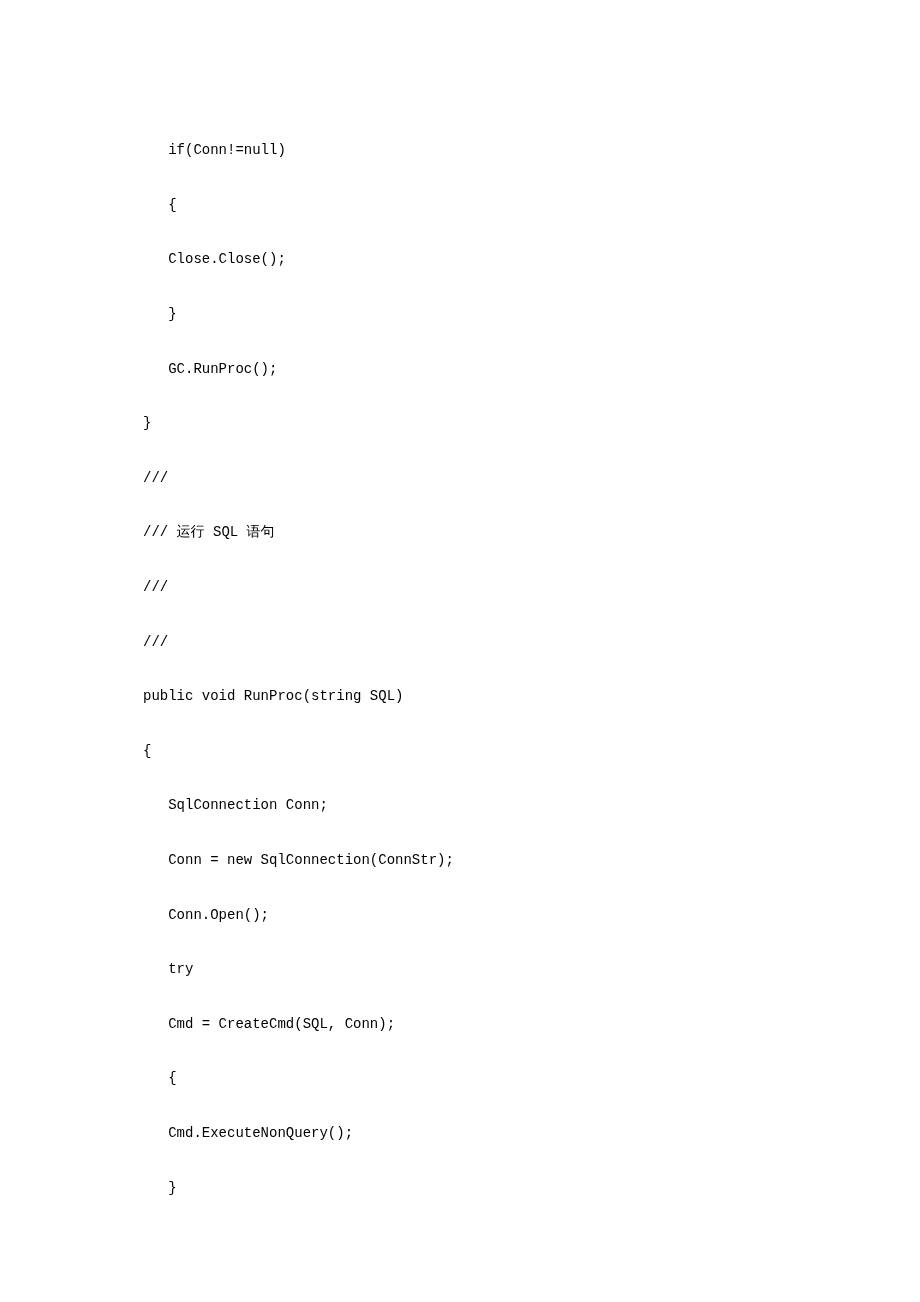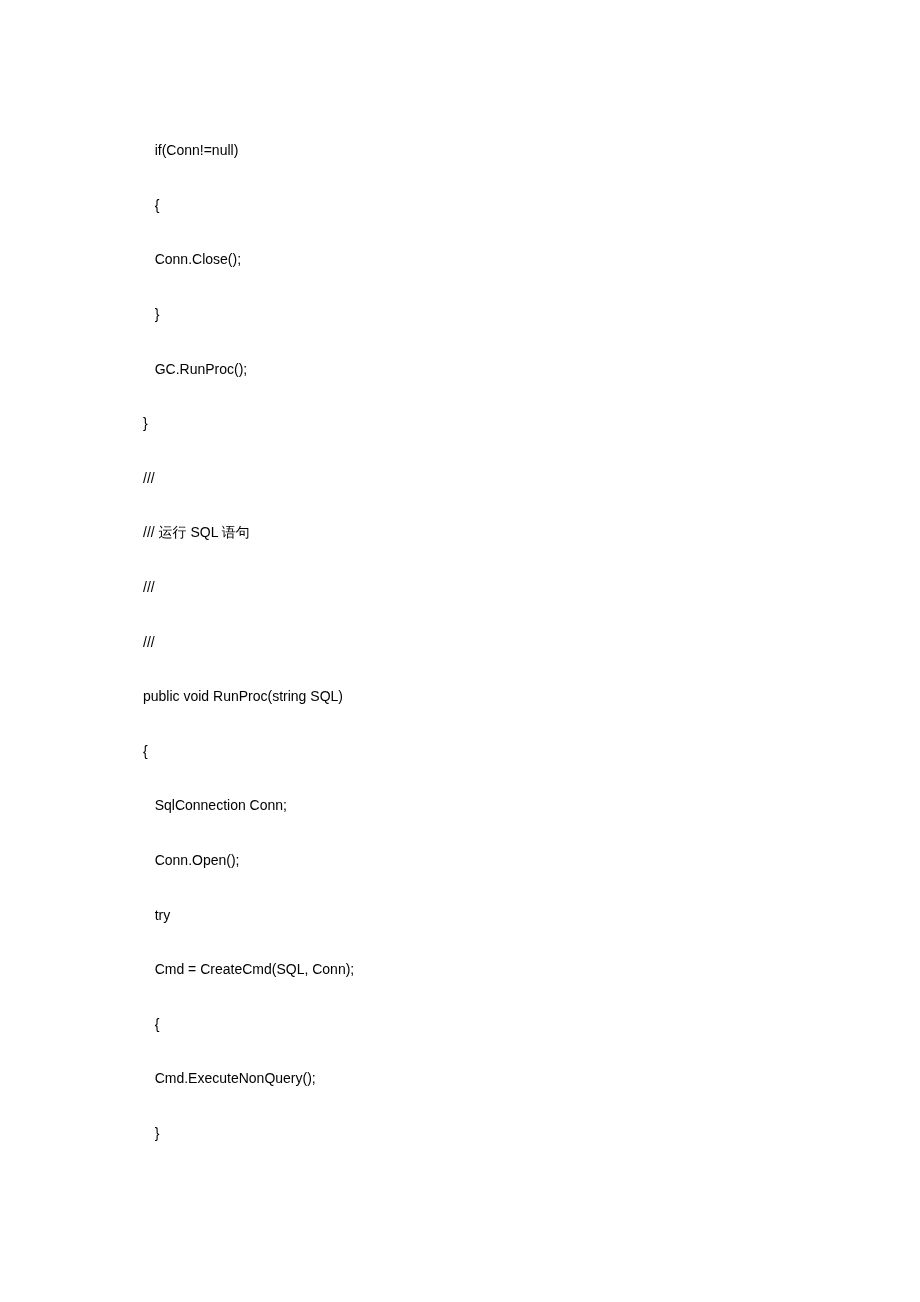--- a/index.html
+++ b/index.html
@@ -11,39 +11,41 @@
     color: #000000;
     line-height: 1.95;
     width: 920px;
   }
   .page {
     padding: 110px 0 0 143px;
     white-space: pre;
   }
   .line {
     display: block;
+    font-family: Liberation Mono, monospace;
   }
 </style>
 </head>
 <body>
 
 <div class="page">
 <span class="line">   if(Conn!=null)</span>
 <span class="line">   {</span>
-<span class="line">   Conn.Close();</span>
+<span class="line">   Close.Close();</span>
 <span class="line">   }</span>
 <span class="line">   GC.RunProc();</span>
 <span class="line">}</span>
 <span class="line">///</span>
 <span class="line">/// 运行 SQL 语句</span>
 <span class="line">///</span>
 <span class="line">///</span>
 <span class="line">public void RunProc(string SQL)</span>
 <span class="line">{</span>
 <span class="line">   SqlConnection Conn;</span>
+<span class="line">   Conn = new SqlConnection(ConnStr);</span>
 <span class="line">   Conn.Open();</span>
 <span class="line">   try</span>
 <span class="line">   Cmd = CreateCmd(SQL, Conn);</span>
 <span class="line">   {</span>
 <span class="line">   Cmd.ExecuteNonQuery();</span>
 <span class="line">   }</span>
 
 
 
 

